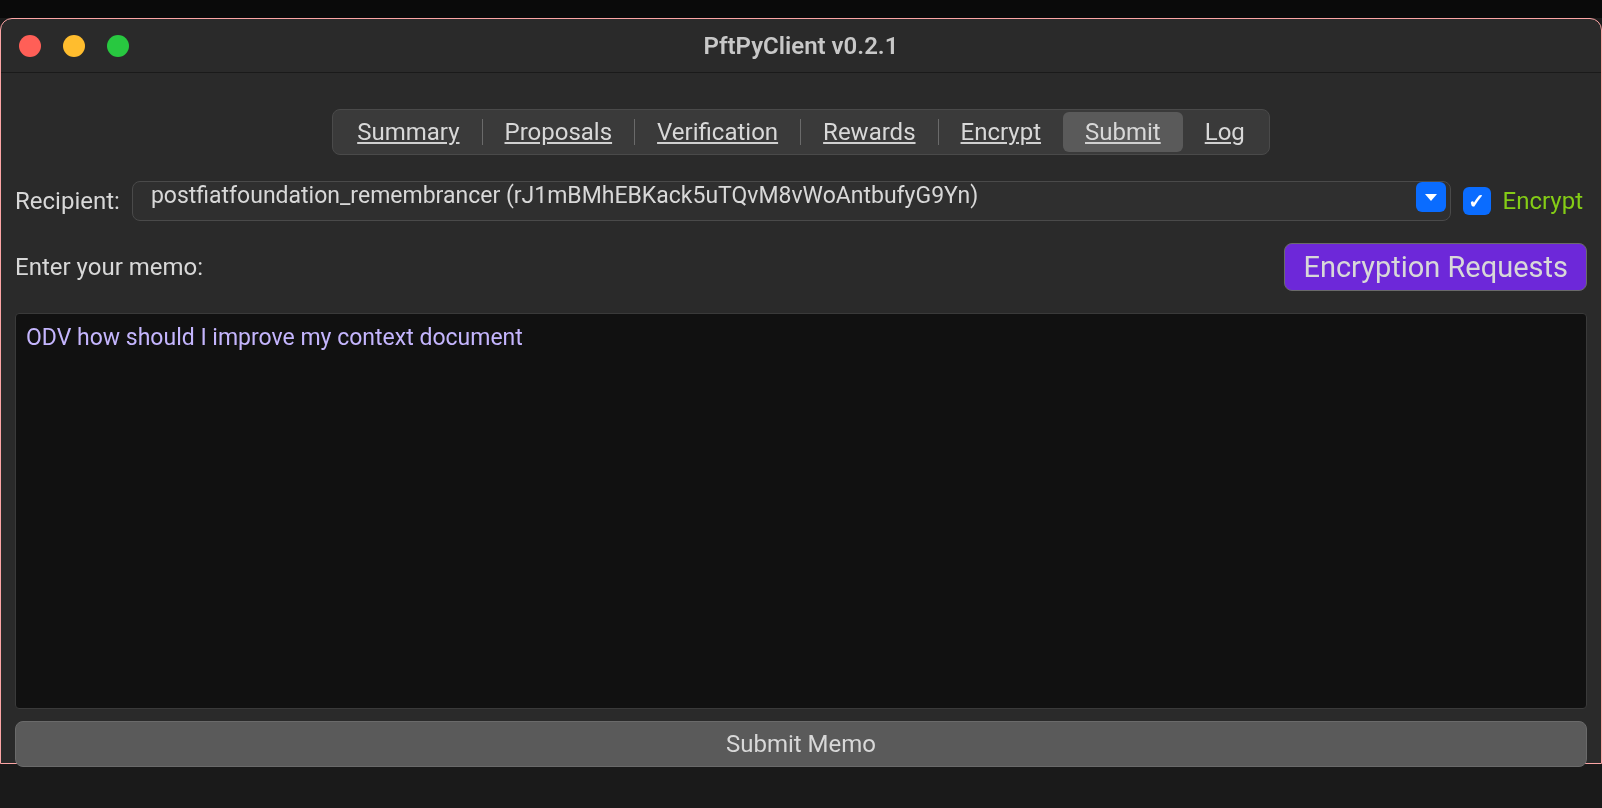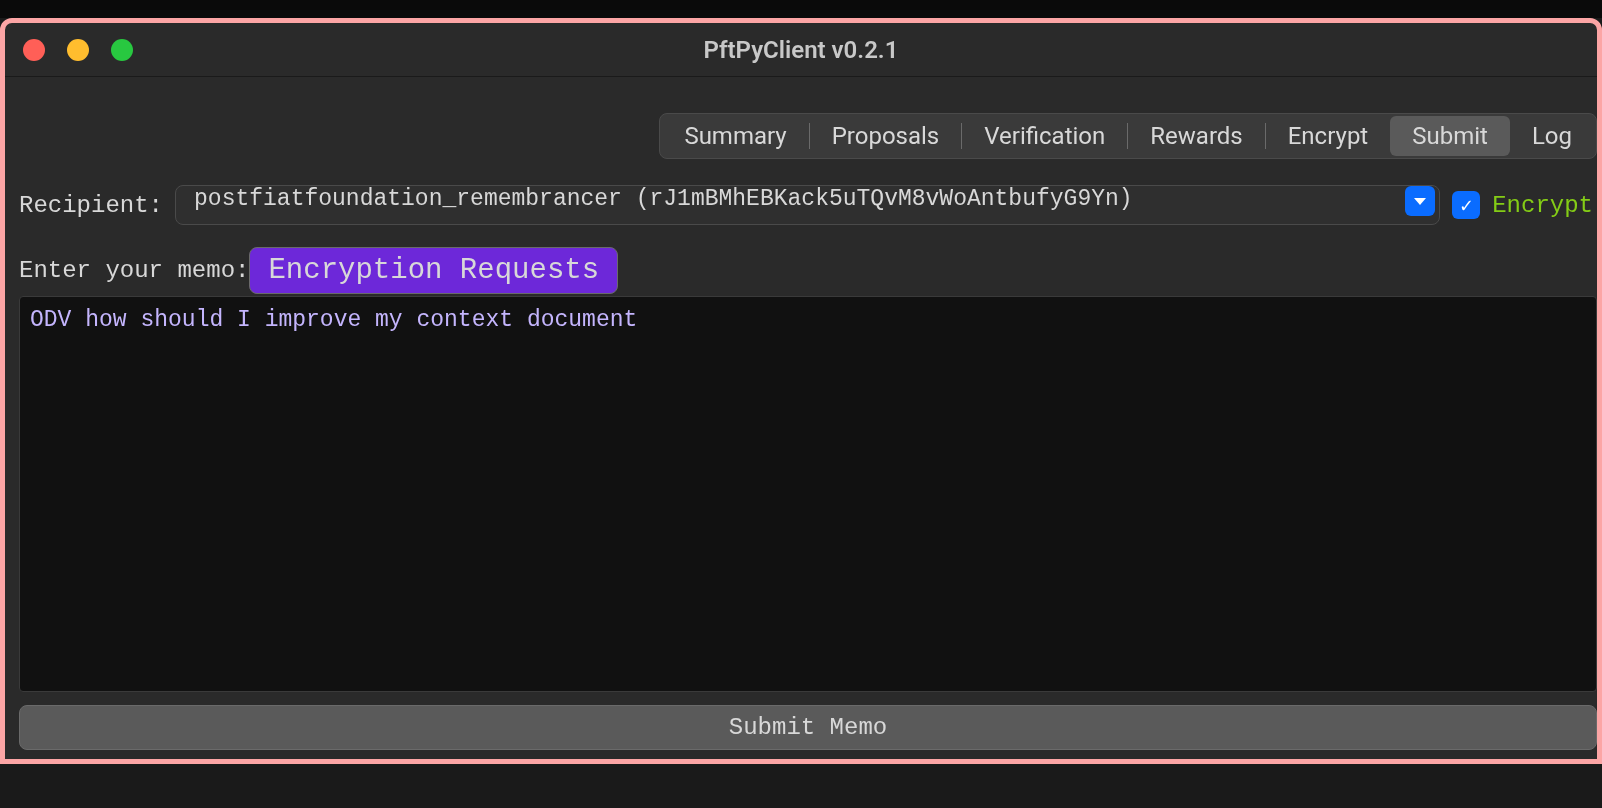--- a/index.html
+++ b/index.html
@@ -15,21 +15,21 @@
       height: 808px;
       overflow: hidden;
     }
     .outer-top {
       height: 18px;
       background: #0a0a0a;
     }
     .window {
       background: #2a2a2a;
       border-radius: 12px 12px 0 0;
-      border: 5px solid #fca5a5;
+      border: 1px solid #fca5a5;
       height: 746px;
       position: relative;
     }
     .titlebar {
       height: 54px;
       display: flex;
       align-items: center;
       position: relative;
       border-bottom: 1px solid #1a1a1a;
     }
@@ -49,22 +49,23 @@
     .title {
       position: absolute;
       left: 50%;
       transform: translateX(-50%);
       color: #c8c8c8;
       font-size: 24px;
       font-weight: 600;
     }
     .tabs-row {
       display: flex;
-      justify-content: flex-end;
+      justify-content: center;
       padding-top: 36px;
+      text-decoration: underline;
     }
     .tabs {
       display: inline-flex;
       background: #3a3a3a;
       border-radius: 8px;
       border: 1px solid #4a4a4a;
       padding: 2px;
       align-items: center;
     }
     .tab {
@@ -77,22 +78,21 @@
     }
     .tab-sep {
       width: 1px;
       height: 26px;
       background: #6a6a6a;
     }
     .tab.active {
       background: #5a5a5a;
     }
     .content {
-      padding: 26px 0 14px 14px;
-      font-family: Liberation Mono, monospace;
+      padding: 26px 14px 14px 14px;
     }
     .recipient-row {
       display: flex;
       align-items: center;
       gap: 12px;
       margin-bottom: 22px;
     }
     .label {
       font-size: 24px;
       color: #d8d8d8;
@@ -144,23 +144,23 @@
       font-size: 20px;
       font-weight: bold;
     }
     .encrypt-label {
       font-size: 24px;
       color: #84cc16;
       padding-right: 4px;
     }
     .memo-header-row {
       display: flex;
-      justify-content: flex-start;
-      align-items: center;
-      margin-bottom: 2px;
+      justify-content: space-between;
+      align-items: center;
+      margin-bottom: 22px;
     }
     .enc-req-btn {
       background: #6d28d9;
       border: 1px solid #6a6a6a;
       border-radius: 8px;
       padding: 6px 18px;
       font-size: 29px;
       color: #d8d8d8;
       cursor: pointer;
     }

